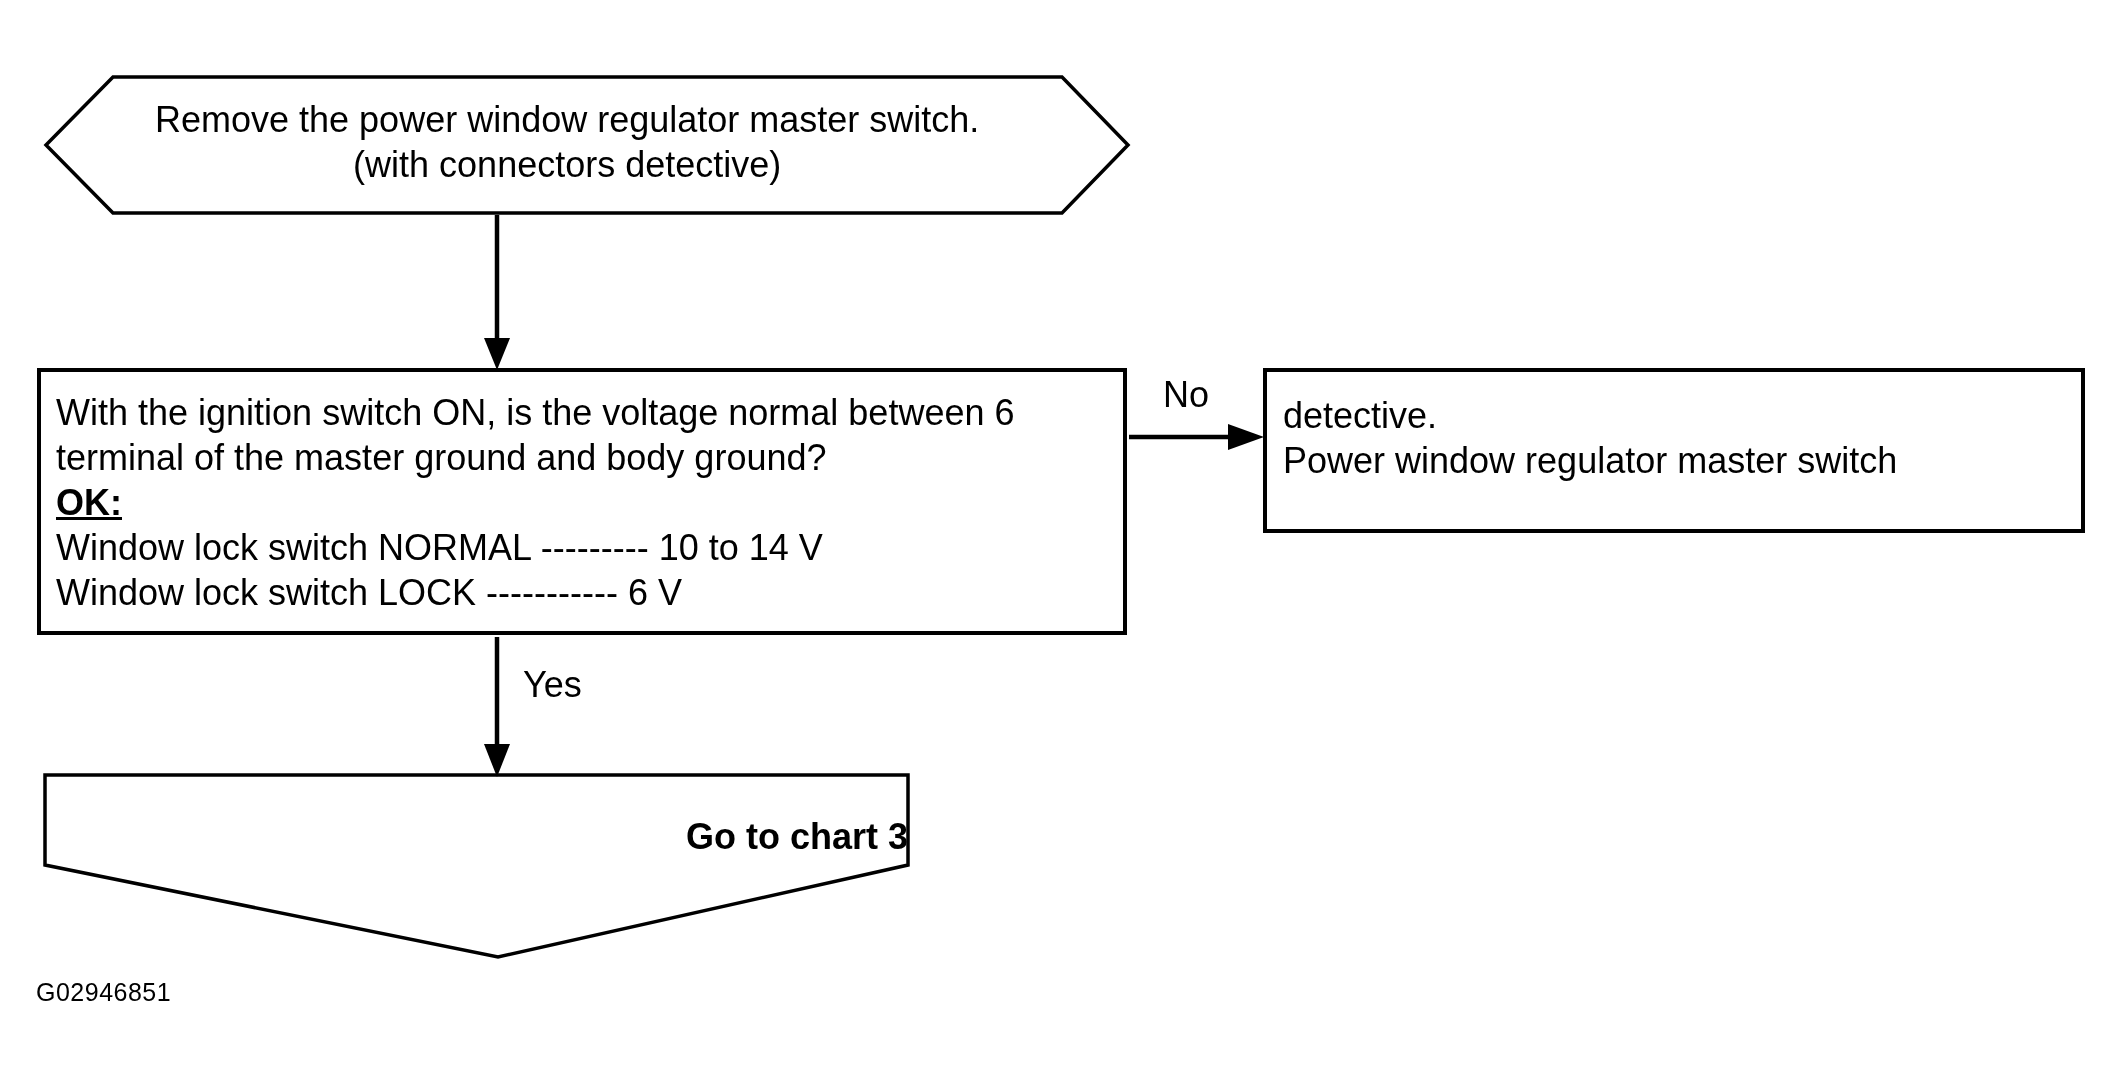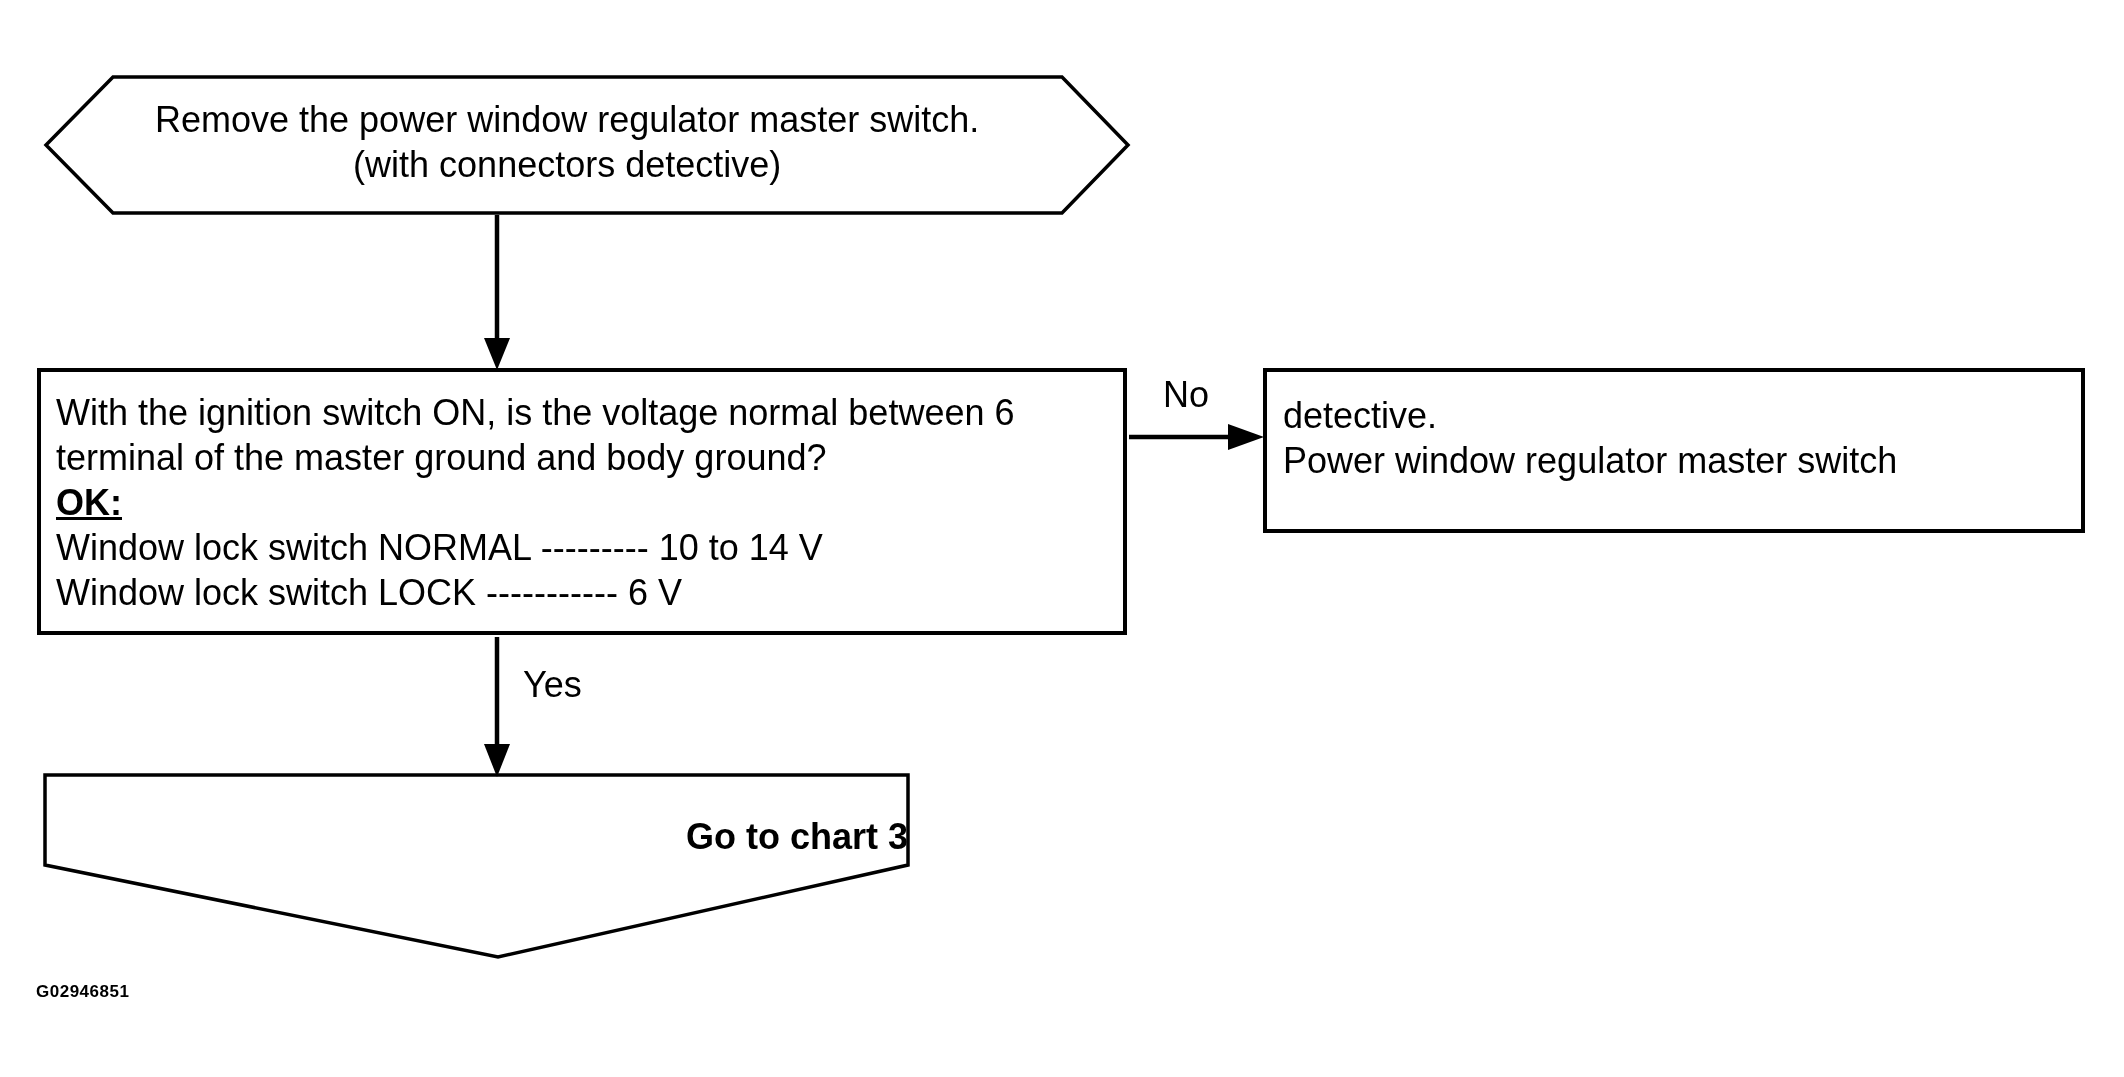--- a/index.html
+++ b/index.html
@@ -22,23 +22,23 @@
     line-height: 45px;
     color: var(--color-line);
     white-space: nowrap;
   }
   .txt div { white-space: nowrap; }
   .spec { white-space: pre; }
   .bold { font-weight: bold; text-decoration: underline; }
   .center { text-align: right; font-weight: bold; }
   .figure-id {
     position: absolute;
-    font-size: 17px;
+    font-size: 25px;
     line-height: 30px;
-    font-weight: bold;
+    font-weight: normal;
     letter-spacing: 0.5px;
   }
 </style>
 </head>
 <body>
 
 <div class="stage">
 
   <svg class="shapes" width="2124" height="1077" viewBox="0 0 2124 1077">
 

